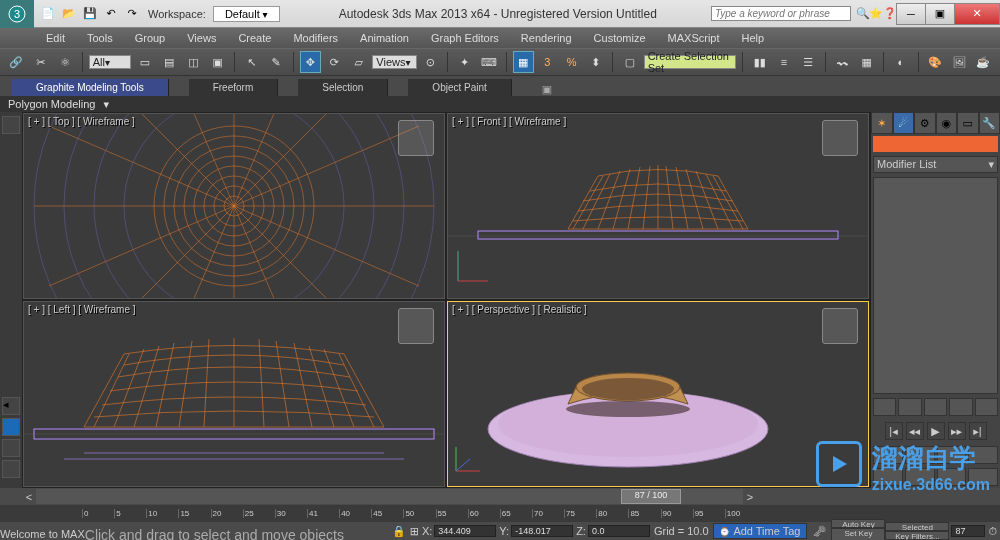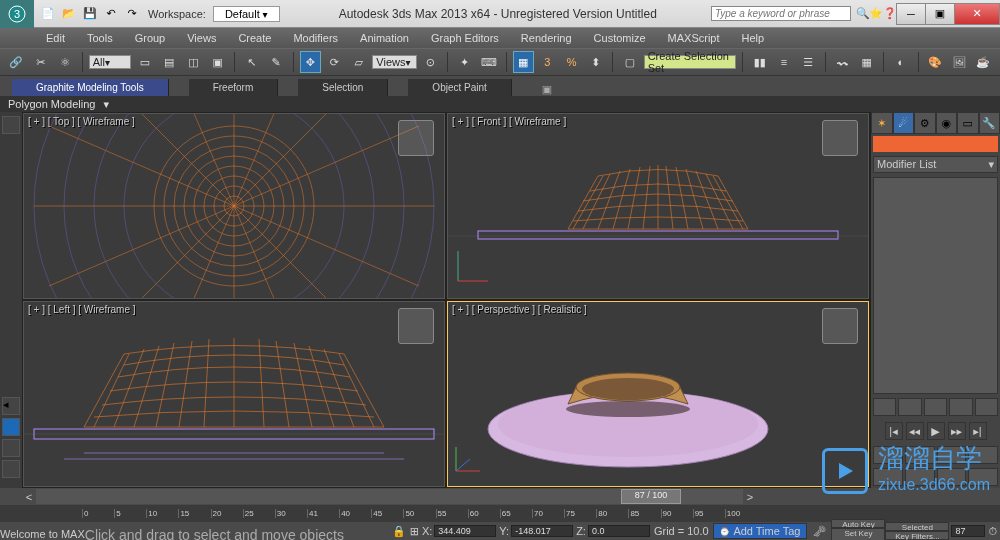--- a/index.html
+++ b/index.html
@@ -56,21 +56,21 @@
 .mod-btns div { flex: 1; height: 18px; background: #555; border: 1px solid #333; }
 .playback { display: flex; justify-content: center; gap: 3px; padding: 4px; }
 .playback div { width: 18px; height: 18px; background: #444; border: 1px solid #333; color: #ccc; display: flex; align-items: center; justify-content: center; }
 .mod-sets { display: flex; margin: 2px; gap: 2px; }
 .mod-sets div { flex: 1; height: 18px; background: #555; border: 1px solid #333; }
 .tick { flex: 1; text-align: left; padding-left: 1px; border-left: 1px solid #666; height: 100%; font-size: 8px; }
 .coord { background: #333; border: 1px solid #222; padding: 0 3px; margin-left: 2px; width: 62px; color: #ddd; font-size: 9px; }
 .gridbox { padding: 0 4px; }
 .keybtn { padding: 1px 6px; background: #555; border: 1px solid #333; font-size: 9px; text-align: center; }
 
-.watermark { position: absolute; right: 10px; bottom: 46px; display: flex; align-items: flex-end; gap: 10px; color: #4aa0e8; font-weight: normal; z-index: 50; }
+.watermark { position: absolute; right: 10px; bottom: 46px; display: flex; align-items: flex-start; gap: 10px; color: #4aa0e8; font-weight: bold; z-index: 50; }
 .watermark .play { width: 46px; height: 46px; border: 3px solid #4aa0e8; border-radius: 6px; display: flex; align-items: center; justify-content: center; }
 .watermark .txtcn { font-size: 26px; }
 .watermark .url { font-size: 16px; color: #4aa0e8; }
 
 
 .bottom { position: absolute; bottom: 0; left: 0; right: 0; height: 52px; background: #4a4a4a; color: #ccc; font-size: 10px; }
 .bottom .row { display: flex; align-items: center; height: 17px; }
 </style>
 </head>
 <body>

